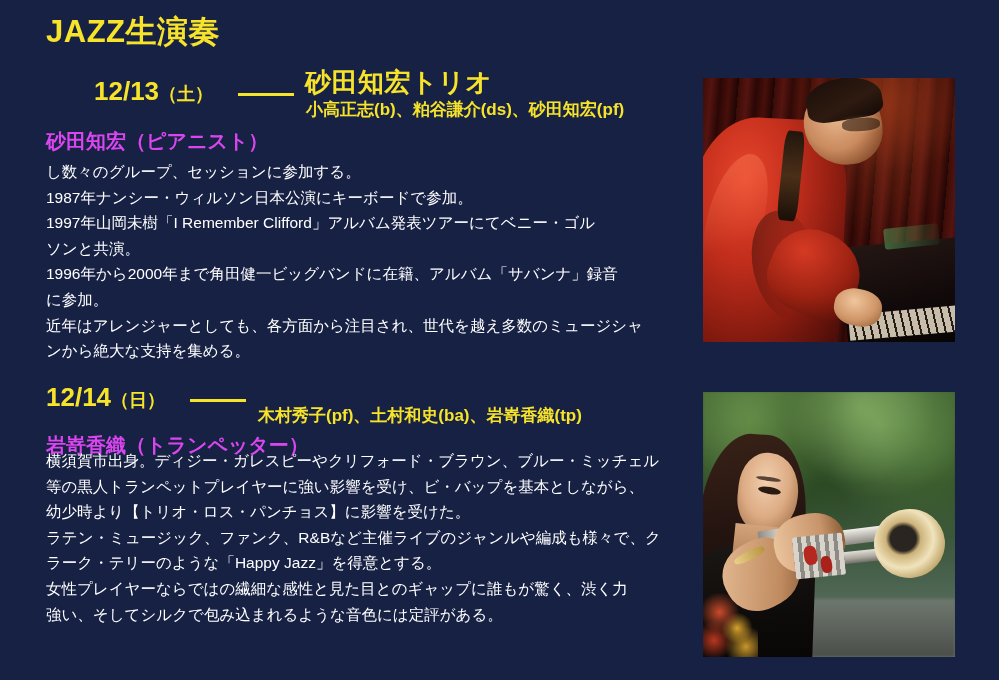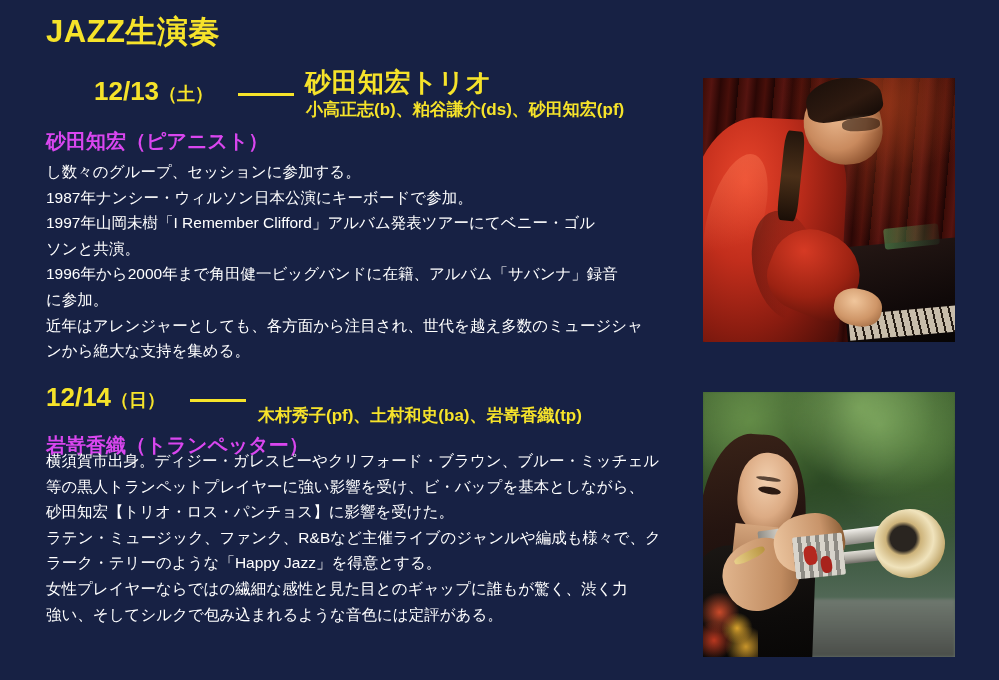--- a/index.html
+++ b/index.html
@@ -444,21 +444,21 @@
   <div class="act" id="act-1">
     <div class="act-head">
       <div class="act-date"><span>12/14</span><span class="wd">（日）</span></div>
       <div class="act-rule"></div>
       <div class="act-members">木村秀子(pf)、土村和史(ba)、岩嵜香織(tp)</div>
     </div>
     <div class="act-person">岩嵜香織（トランペッター）</div>
     <div class="act-bio">
       <span class="bline">横須賀市出身。ディジー・ガレスピーやクリフォード・ブラウン、ブルー・ミッチェル</span>
       <span class="bline">等の黒人トランペットプレイヤーに強い影響を受け、ビ・バップを基本としながら、</span>
-      <span class="bline">砂田知宏【トリオ・ロス・パンチョス】に影響を受けた。</span>
+      <span class="bline">幼少時より【トリオ・ロス・パンチョス】に影響を受けた。</span>
       <span class="bline">ラテン・ミュージック、ファンク、R&amp;Bなど主催ライブのジャンルや編成も様々で、ク</span>
       <span class="bline">ラーク・テリーのような「Happy Jazz」を得意とする。</span>
       <span class="bline">女性プレイヤーならではの繊細な感性と見た目とのギャップに誰もが驚く、渋く力</span>
       <span class="bline">強い、そしてシルクで包み込まれるような音色には定評がある。</span>
     </div>
   </div>
 
   <div class="photo" id="photo-0">
     <div class="ph-pianist">
       <div class="curtain-glow"></div>

